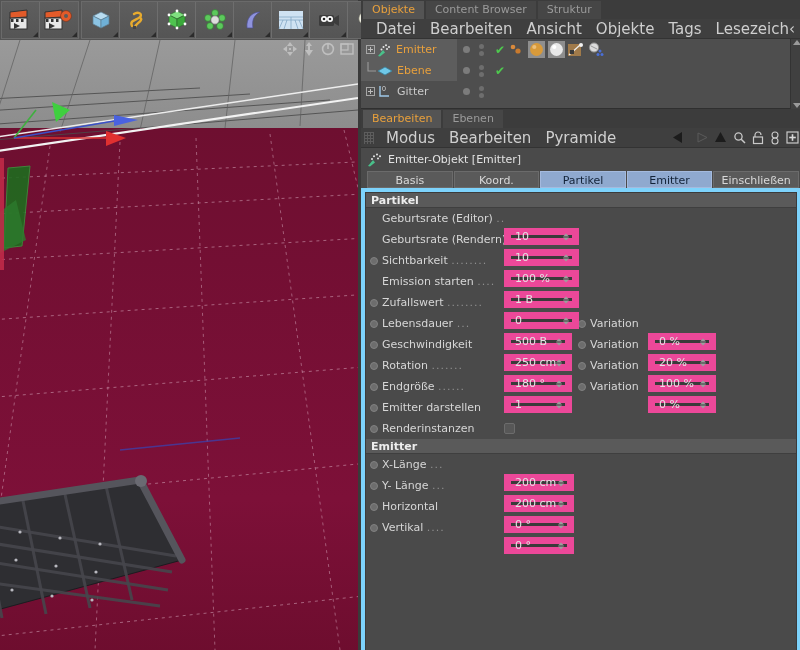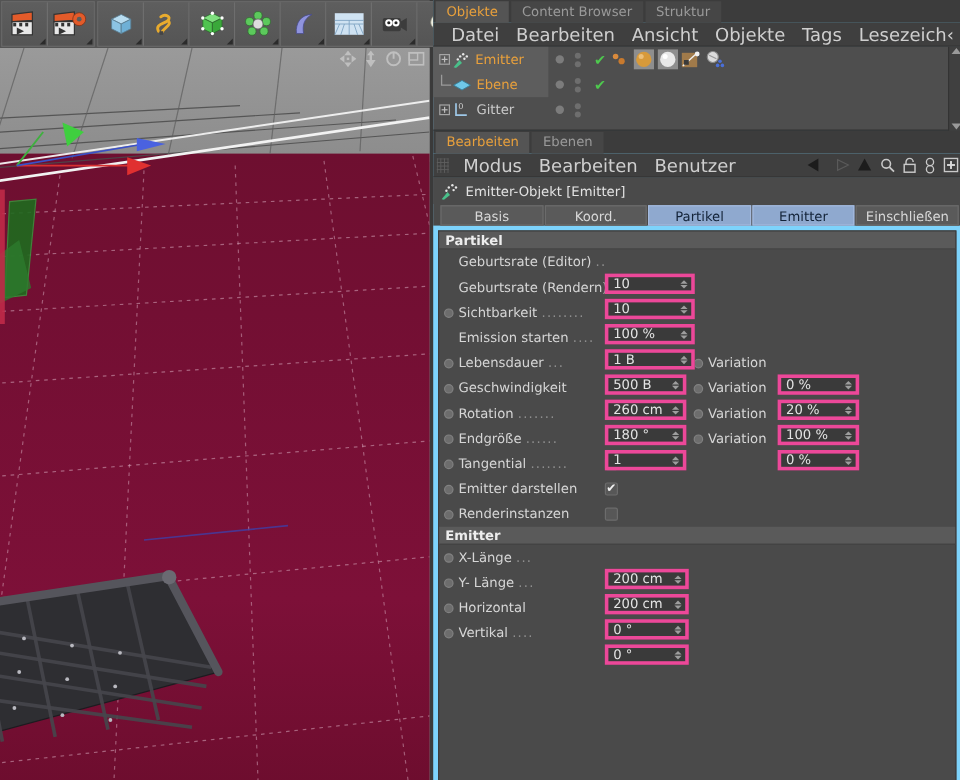--- a/index.html
+++ b/index.html
@@ -172,21 +172,21 @@
     background: #6d6d6d; border: 1px solid #818181;
     margin-right: 4px; flex-shrink: 0;
   }
   .bullet.hidden { visibility: hidden; }
   .plabel {
     font-size: 11px; color: #d6d6d6; white-space: nowrap;
     overflow: hidden; flex-shrink: 0;
   }
   .plabel .dots { color: #8e8e8e; letter-spacing: 1px; }
   .numfield {
-    height: 17px; background: #3a3a3a; border: 3px solid #ec4899;
+    height: 17px; background: #3a3a3a; border: 7px solid #ec4899;
     display: flex; align-items: center; position: relative;
     font-size: 11px; color: #e4e4e4; padding-left: 4px;
     flex-shrink: 0;
     margin-top: 36px;
   }
   .spin {
     position: absolute; right: 3px; top: 50%; transform: translateY(-50%);
     display: flex; flex-direction: column; gap: 1px; line-height: 0;
   }
   .spin i { width: 0; height: 0; border-left: 3px solid transparent; border-right: 3px solid transparent; display: block; }
@@ -595,21 +595,21 @@
 
     <div class="panel-tabs">
       <div class="ptab active">Bearbeiten</div>
       <div class="ptab">Ebenen</div>
     </div>
 
     <div class="mbar">
       <div class="grip"></div>
       <div class="mitem">Modus</div>
       <div class="mitem">Bearbeiten</div>
-      <div class="mitem">Benutzer</div>
+      <div class="mitem">Pyramide</div>
       <div class="mbar-icons">
         <svg width="15" height="13" viewBox="0 0 15 13">
           <polygon points="1,6.5 10,1 10,12" fill="#1c1c1c"></polygon>
         </svg>
         <svg width="15" height="13" viewBox="0 0 15 13">
           <polygon points="14,6.5 5,2 5,11" fill="none" stroke="#5a5a5a" stroke-width="1"></polygon>
         </svg>
         <svg width="13" height="13" viewBox="0 0 13 13">
           <polygon points="6.5,1 12,11 1,11" fill="#1c1c1c"></polygon>
         </svg>
@@ -698,20 +698,31 @@
           <span class="numfield" style="width:75px">
             <span>1 B</span>
             <span class="spin">
               <i class="u"></i>
               <i class="d"></i>
             </span>
           </span>
         </div>
         <div class="prow">
           <span class="bullet"></span>
+          <span class="plabel" style="width:122px">Zufallswert <span class="dots">........</span></span>
+          <span class="numfield" style="width:75px">
+            <span>0</span>
+            <span class="spin">
+              <i class="u"></i>
+              <i class="d"></i>
+            </span>
+          </span>
+        </div>
+        <div class="prow">
+          <span class="bullet"></span>
           <span class="plabel" style="width:122px">Lebensdauer <span class="dots">...</span></span>
           <span class="numfield" style="width:68px">
             <span>500 B</span>
             <span class="spin">
               <i class="u"></i>
               <i class="d"></i>
             </span>
           </span>
           <span class="bullet" style="margin-left:6px"></span>
           <span class="plabel" style="width:58px">Variation</span>
@@ -720,21 +731,21 @@
             <span class="spin">
               <i class="u"></i>
               <i class="d"></i>
             </span>
           </span>
         </div>
         <div class="prow">
           <span class="bullet"></span>
           <span class="plabel" style="width:122px">Geschwindigkeit</span>
           <span class="numfield" style="width:68px">
-            <span>260 cm</span>
+            <span>250 cm</span>
             <span class="spin">
               <i class="u"></i>
               <i class="d"></i>
             </span>
           </span>
           <span class="bullet" style="margin-left:6px"></span>
           <span class="plabel" style="width:58px">Variation</span>
           <span class="numfield" style="width:68px">
             <span>20 %</span>
             <span class="spin">
@@ -778,25 +789,20 @@
           <span class="numfield" style="width:68px">
             <span>0 %</span>
             <span class="spin">
               <i class="u"></i>
               <i class="d"></i>
             </span>
           </span>
         </div>
         <div class="prow">
           <span class="bullet"></span>
-          <span class="plabel" style="width:122px">Tangential <span class="dots">.......</span></span>
-          <span class="cbox"></span>
-        </div>
-        <div class="prow">
-          <span class="bullet"></span>
           <span class="plabel" style="width:122px">Emitter darstellen</span>
           <span class="cbox">✔</span>
         </div>
         <div class="prow">
           <span class="bullet"></span>
           <span class="plabel" style="width:122px">Renderinstanzen</span>
           <span class="cbox"></span>
         </div>
         <div class="sec-head">Emitter</div>
         <div class="prow">

